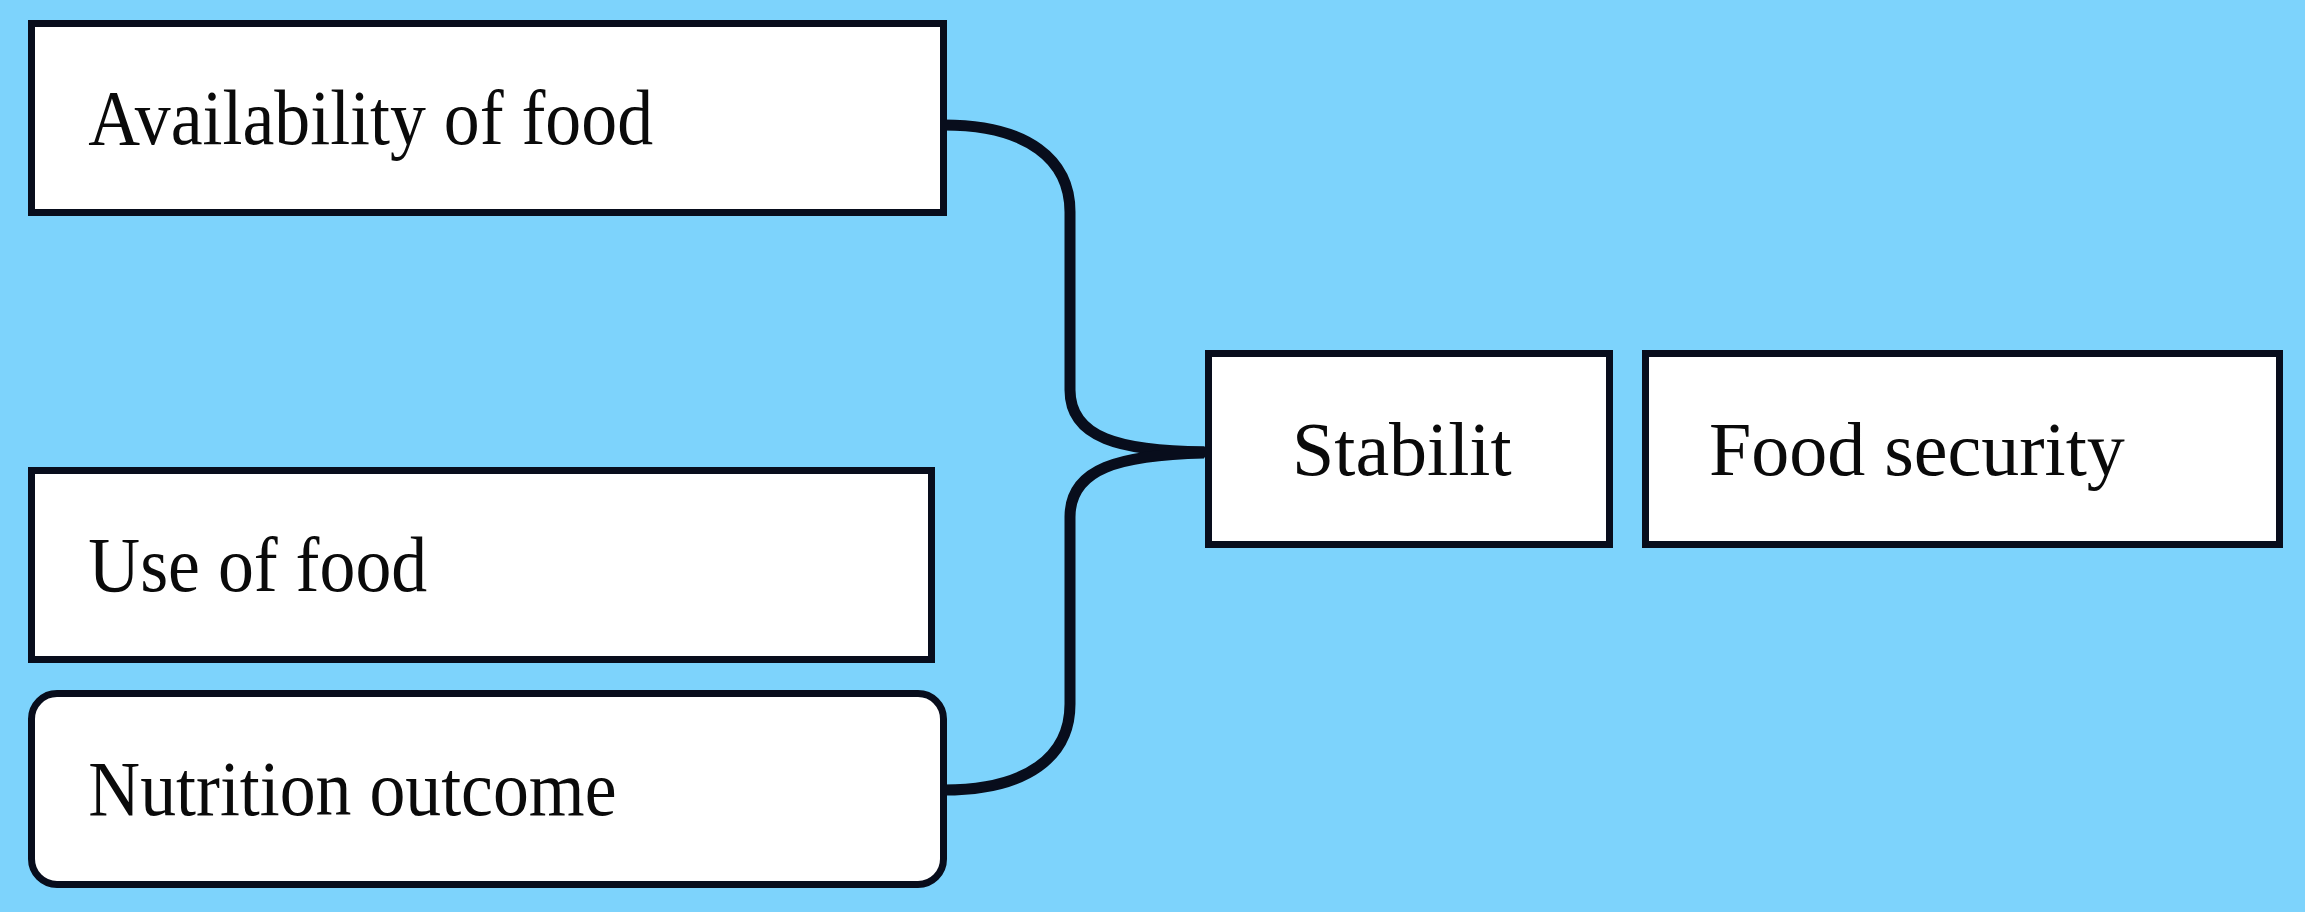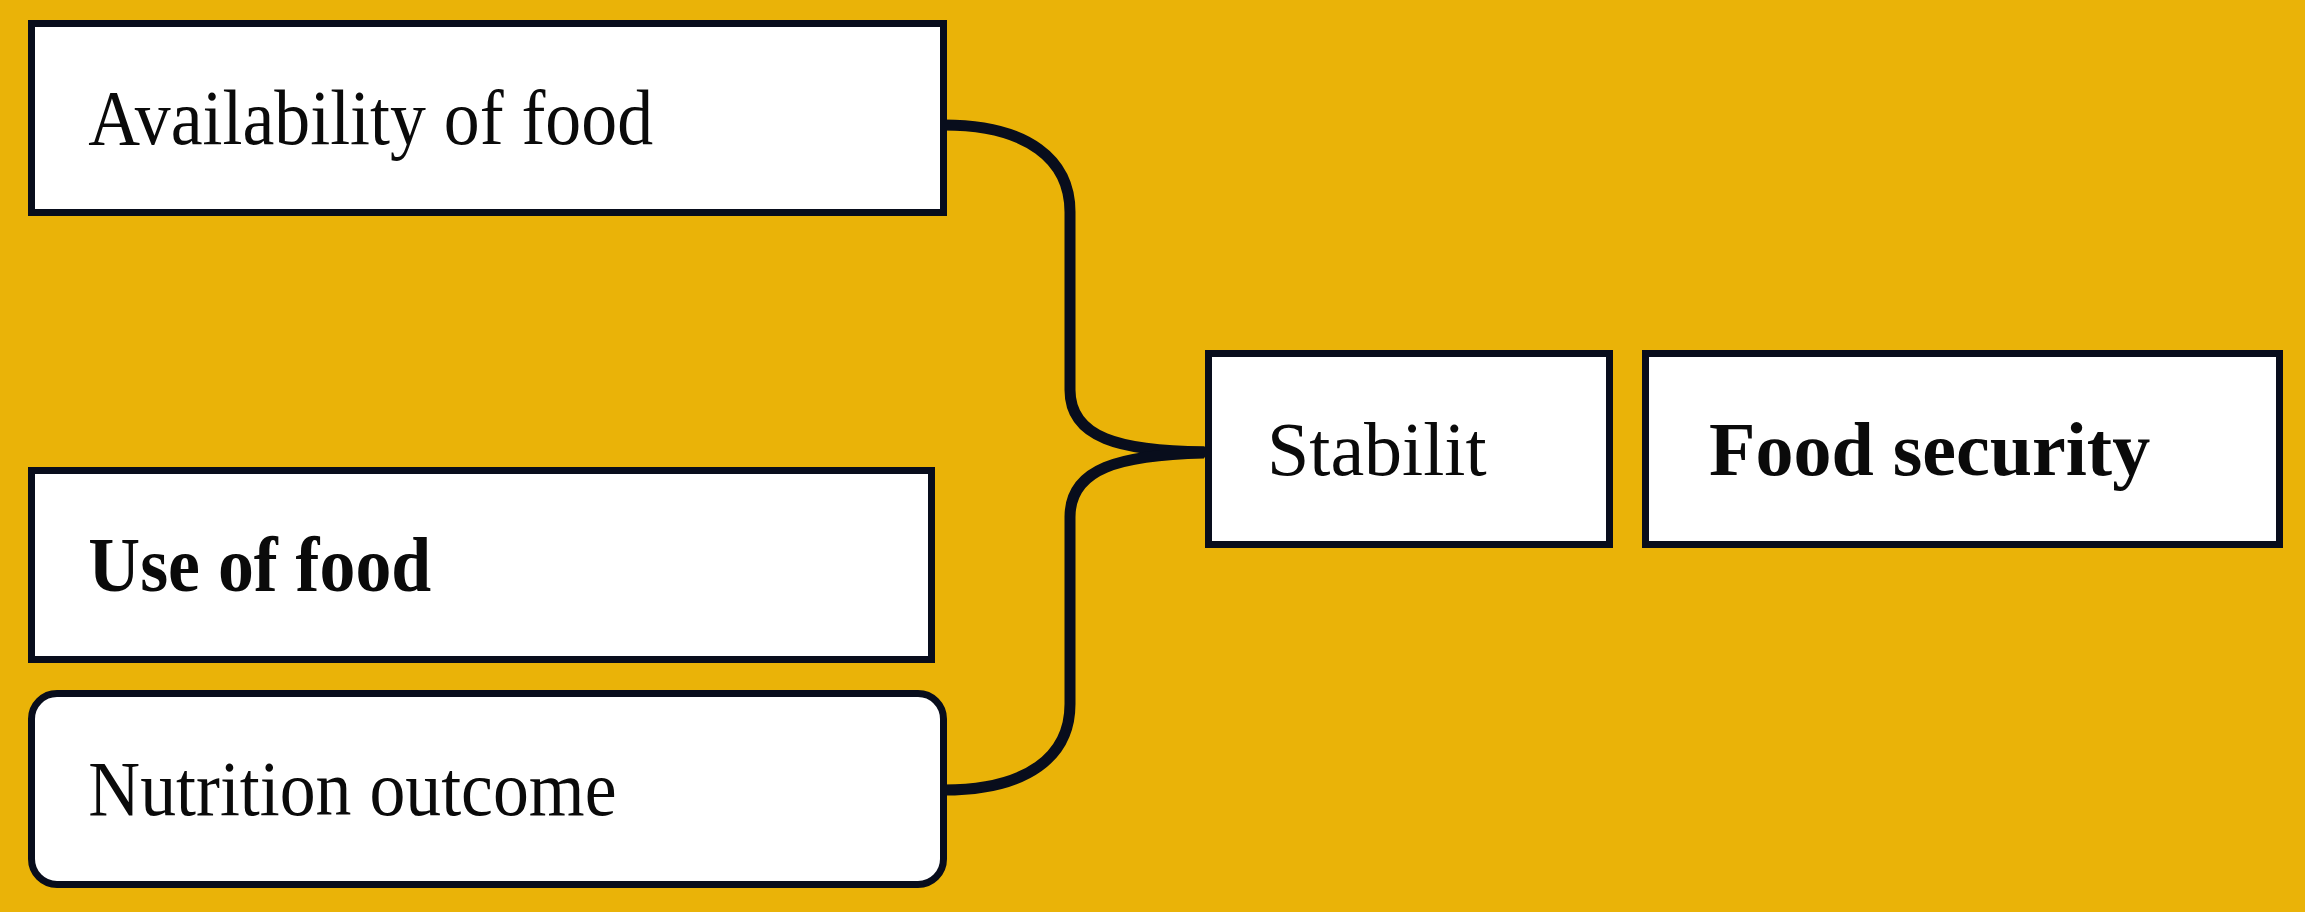--- a/index.html
+++ b/index.html
@@ -7,21 +7,21 @@
     padding: 0;
     background: #ffffff;
   }
   body {
     font-family: "Liberation Serif", "DejaVu Serif", serif;
   }
   #canvas {
     position: relative;
     width: 2305px;
     height: 912px;
-    background: #eab308;
+    background: #7dd3fc;
     overflow: hidden;
   }
   .node {
     position: absolute;
     box-sizing: border-box;
     background: #ffffff;
     border: 7px solid #080d1c;
     display: flex;
     align-items: center;
     color: #000000;
@@ -41,47 +41,46 @@
   .left-node .label {
     padding-left: 58px;
     font-size: 78px;
     line-height: 1;
     transform: scaleX(0.92);
     transform-origin: left center;
   }
 
   #node-availability { top: 20px;  height: 196px; }
   #node-access       { top: 245px; height: 196px; width: 907px; }
-  #node-use          { top: 467px; height: 196px; width: 907px; font-weight: bold; }
+  #node-use          { top: 467px; height: 196px; width: 907px; }
   #node-nutrition    { top: 690px; height: 198px; border-radius: 29px; }
 
   
   #node-stability {
     left: 1205px;
     top: 350px;
     width: 408px;
     height: 198px;
   }
   #node-stability .label {
-    padding-left: 55px;
+    padding-left: 80px;
     font-size: 76px;
     line-height: 1;
   }
 
   #node-food-security {
     left: 1642px;
     top: 350px;
     width: 641px;
     height: 198px;
   }
   #node-food-security .label {
     padding-left: 60px;
     font-size: 76px;
     line-height: 1;
-    font-weight: bold;
   }
 
   
   #brace-connector {
     position: absolute;
     left: 0;
     top: 0;
     width: 2305px;
     height: 912px;
     pointer-events: none;

